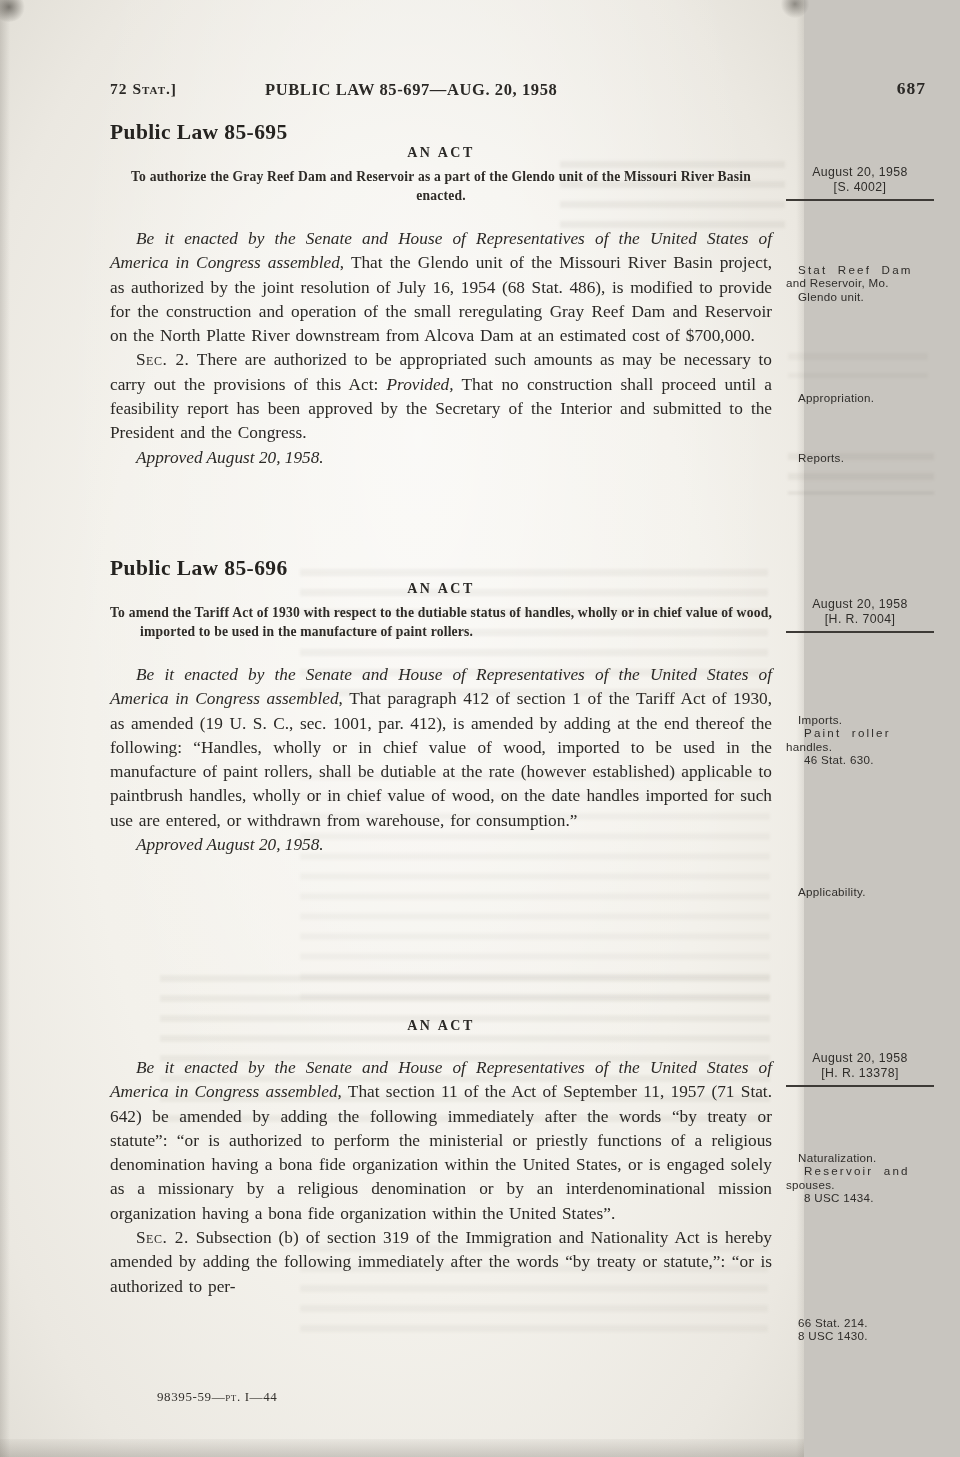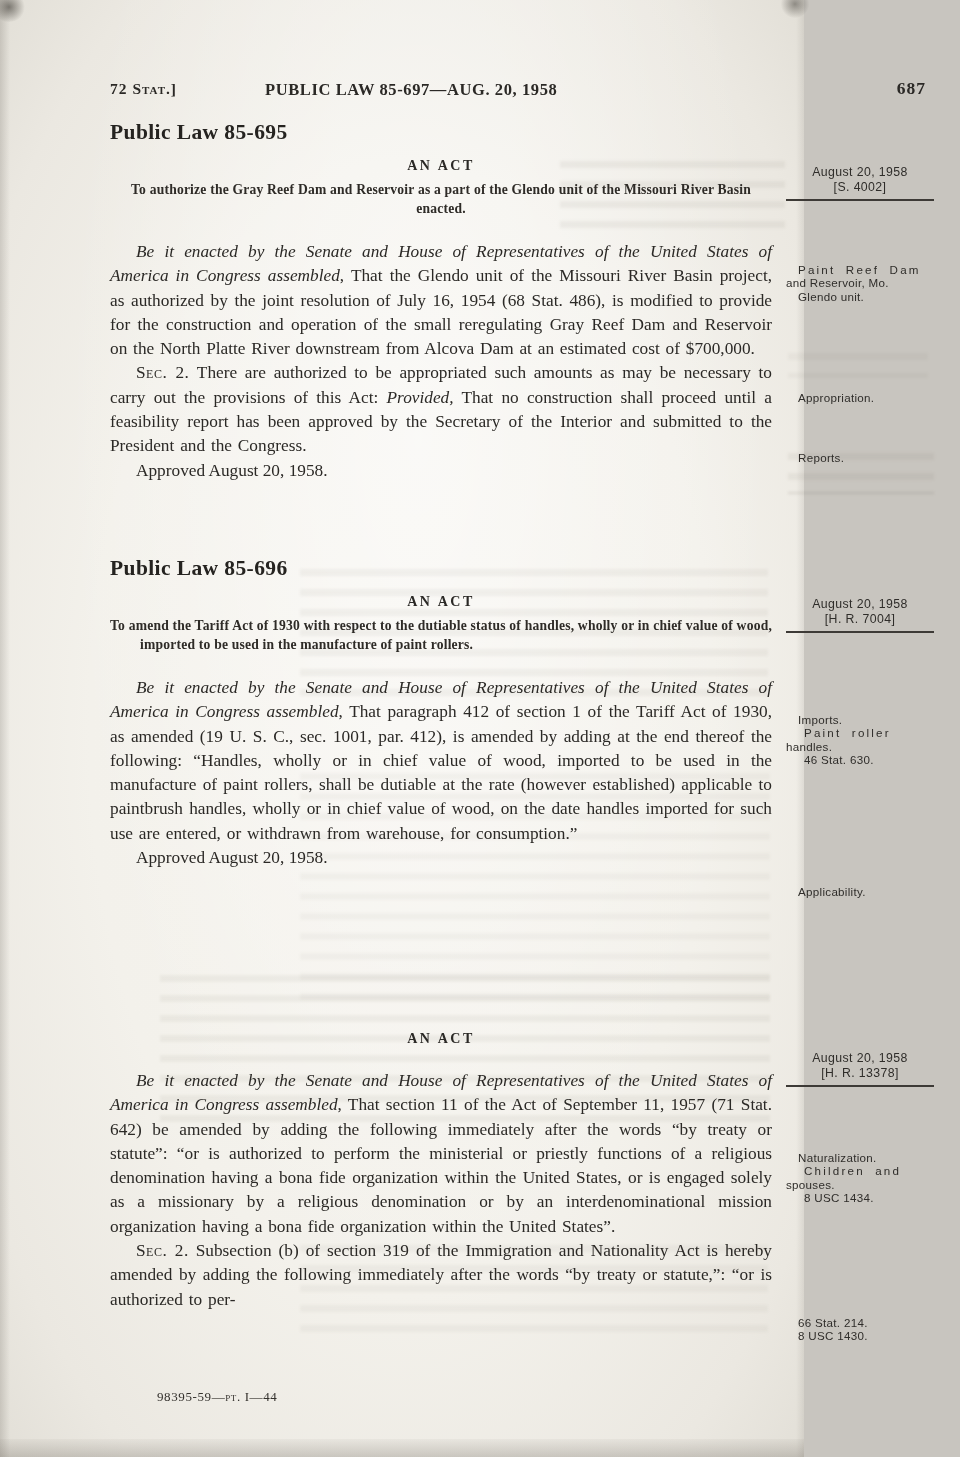--- a/index.html
+++ b/index.html
@@ -31,29 +31,29 @@
   .hdr{position:absolute;top:80px;left:110px;width:820px;height:24px;}
   .hdr-volume{position:absolute;left:0;top:0;font-weight:bold;font-size:15.5px;font-variant:small-caps;letter-spacing:1px;}
   .hdr-title{position:absolute;left:155px;top:0;font-weight:bold;font-size:16.5px;letter-spacing:.6px;white-space:nowrap;}
   .hdr-page{position:absolute;right:4px;top:-2px;font-weight:bold;font-size:17.5px;letter-spacing:1px;}
   
   .law{position:absolute;left:110px;width:662px;}
   .sec695{top:120px;}
   .sec696{top:556px;}
   .sec697{top:1018px;}
   .law-heading{margin:0;font-size:21.5px;font-weight:bold;letter-spacing:.4px;color:#252320;}
-  .an-act{margin-top:13px;text-align:center;font-weight:bold;font-size:14px;letter-spacing:2.5px;}
+  .an-act{text-align:center;font-weight:bold;font-size:14px;letter-spacing:2.5px;}
   .purpose{margin-top:6px;font-weight:bold;font-size:13.6px;line-height:19px;letter-spacing:.2px;color:#2e2b27;}
   .purpose-center{text-align:center;padding:0 6px;}
   .purpose-hang{text-align:justify;padding-left:30px;text-indent:-30px;}
   .par{margin:0;font-size:17.3px;line-height:24.3px;text-align:justify;text-indent:26px;word-spacing:1.5px;}
   .first-par{margin-top:22px;}
   .it{font-style:italic;}
   .sc{font-variant:small-caps;letter-spacing:.5px;}
-  .approved{margin:0;font-size:17.3px;line-height:24.3px;text-indent:26px;}
+  .approved{margin:0;font-size:17.3px;line-height:24.3px;text-indent:26px;font-style:italic;}
   
   .rail{position:absolute;left:786px;top:0;width:148px;font-family:"Liberation Sans", sans-serif;color:#2f2d2a;}
   .side-date{position:absolute;left:0;width:148px;text-align:center;font-size:12.3px;line-height:14.5px;letter-spacing:.4px;}
   .sd-rule{border-bottom:2px solid #3d3a36;margin-top:5px;}
   .sd1{top:165px;} .sd2{top:597px;} .sd3{top:1051px;}
   .note{position:absolute;left:0;width:148px;font-size:11.6px;line-height:13.4px;letter-spacing:.3px;}
   .note{padding-left:12px;box-sizing:border-box;}
   .note .hang{margin-left:-12px;}
   .note .spread{letter-spacing:2.2px;word-spacing:5px;}
   .note .indent2{padding-left:6px;}
@@ -113,21 +113,21 @@
 
   <div class="rail">
 
     <div class="side-date sd1">
       <div>August 20, 1958</div>
       <div>[S. 4002]</div>
       <div class="sd-rule"></div>
     </div>
 
     <div class="note n-subject">
-      <div class="spread">Paint Reef Dam</div>
+      <div class="spread">Stat Reef Dam</div>
       <div class="hang">and Reservoir, Mo.</div>
       <div>Glendo unit.</div>
     </div>
 
     <div class="note n-appro">Appropriation.</div>
     <div class="note n-reports">Reports.</div>
 
     <div class="side-date sd2">
       <div>August 20, 1958</div>
       <div>[H. R. 7004]</div>
@@ -144,21 +144,21 @@
     <div class="note n-applic">Applicability.</div>
 
     <div class="side-date sd3">
       <div>August 20, 1958</div>
       <div>[H. R. 13378]</div>
       <div class="sd-rule"></div>
     </div>
 
     <div class="note n-natur">
       <div>Naturalization.</div>
-      <div class="spread indent2">Children and</div>
+      <div class="spread indent2">Reservoir and</div>
       <div class="hang">spouses.</div>
       <div class="indent2">8 USC 1434.</div>
     </div>
 
     <div class="note n-cite">
       <div>66 Stat. 214.</div>
       <div>8 USC 1430.</div>
     </div>
 
   </div>

